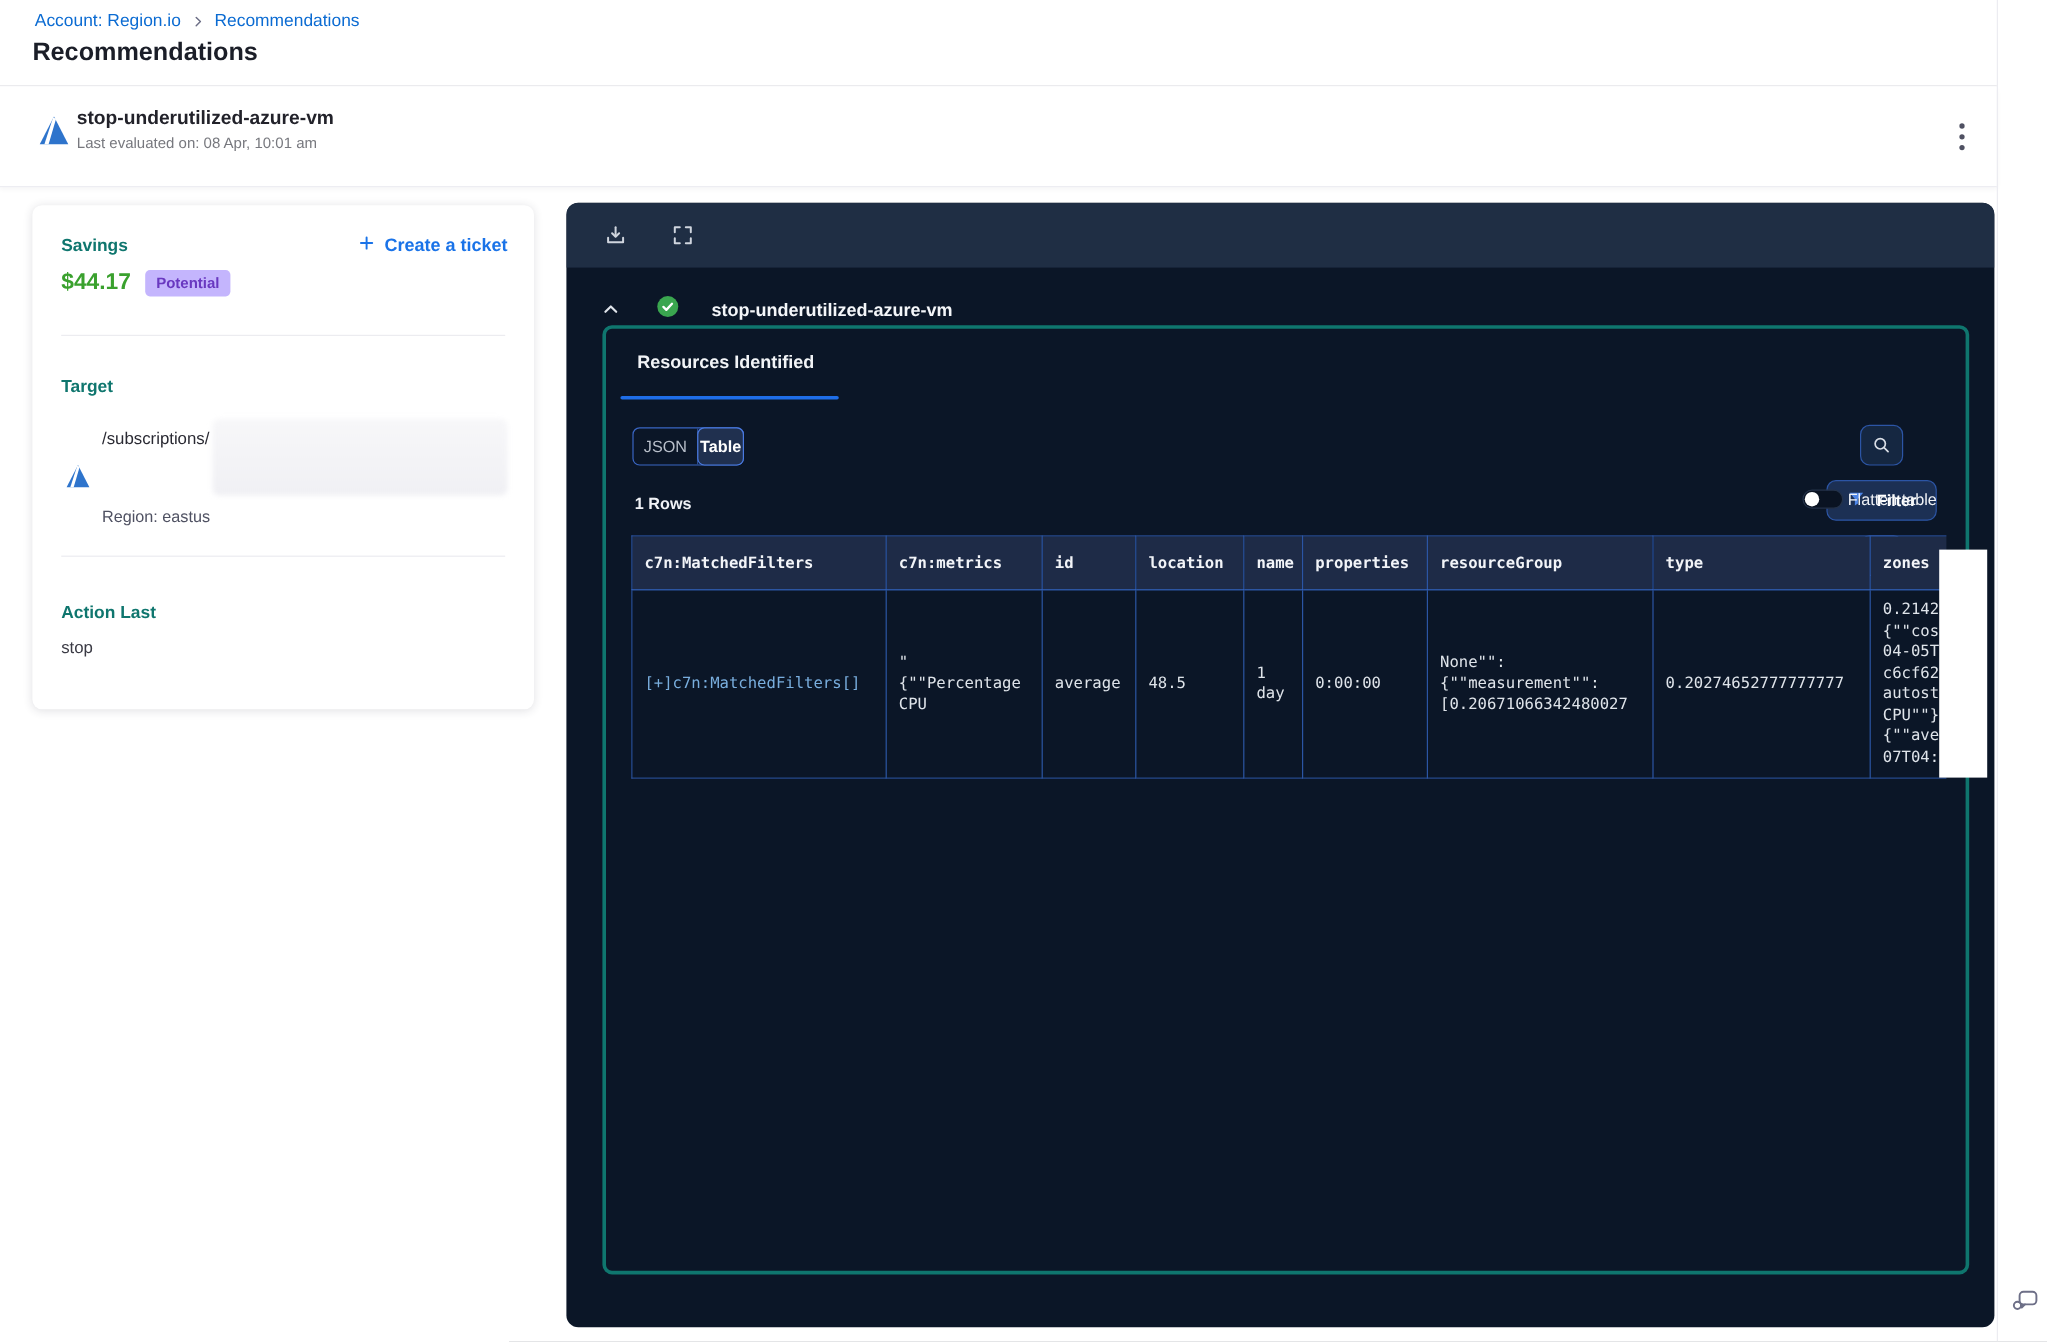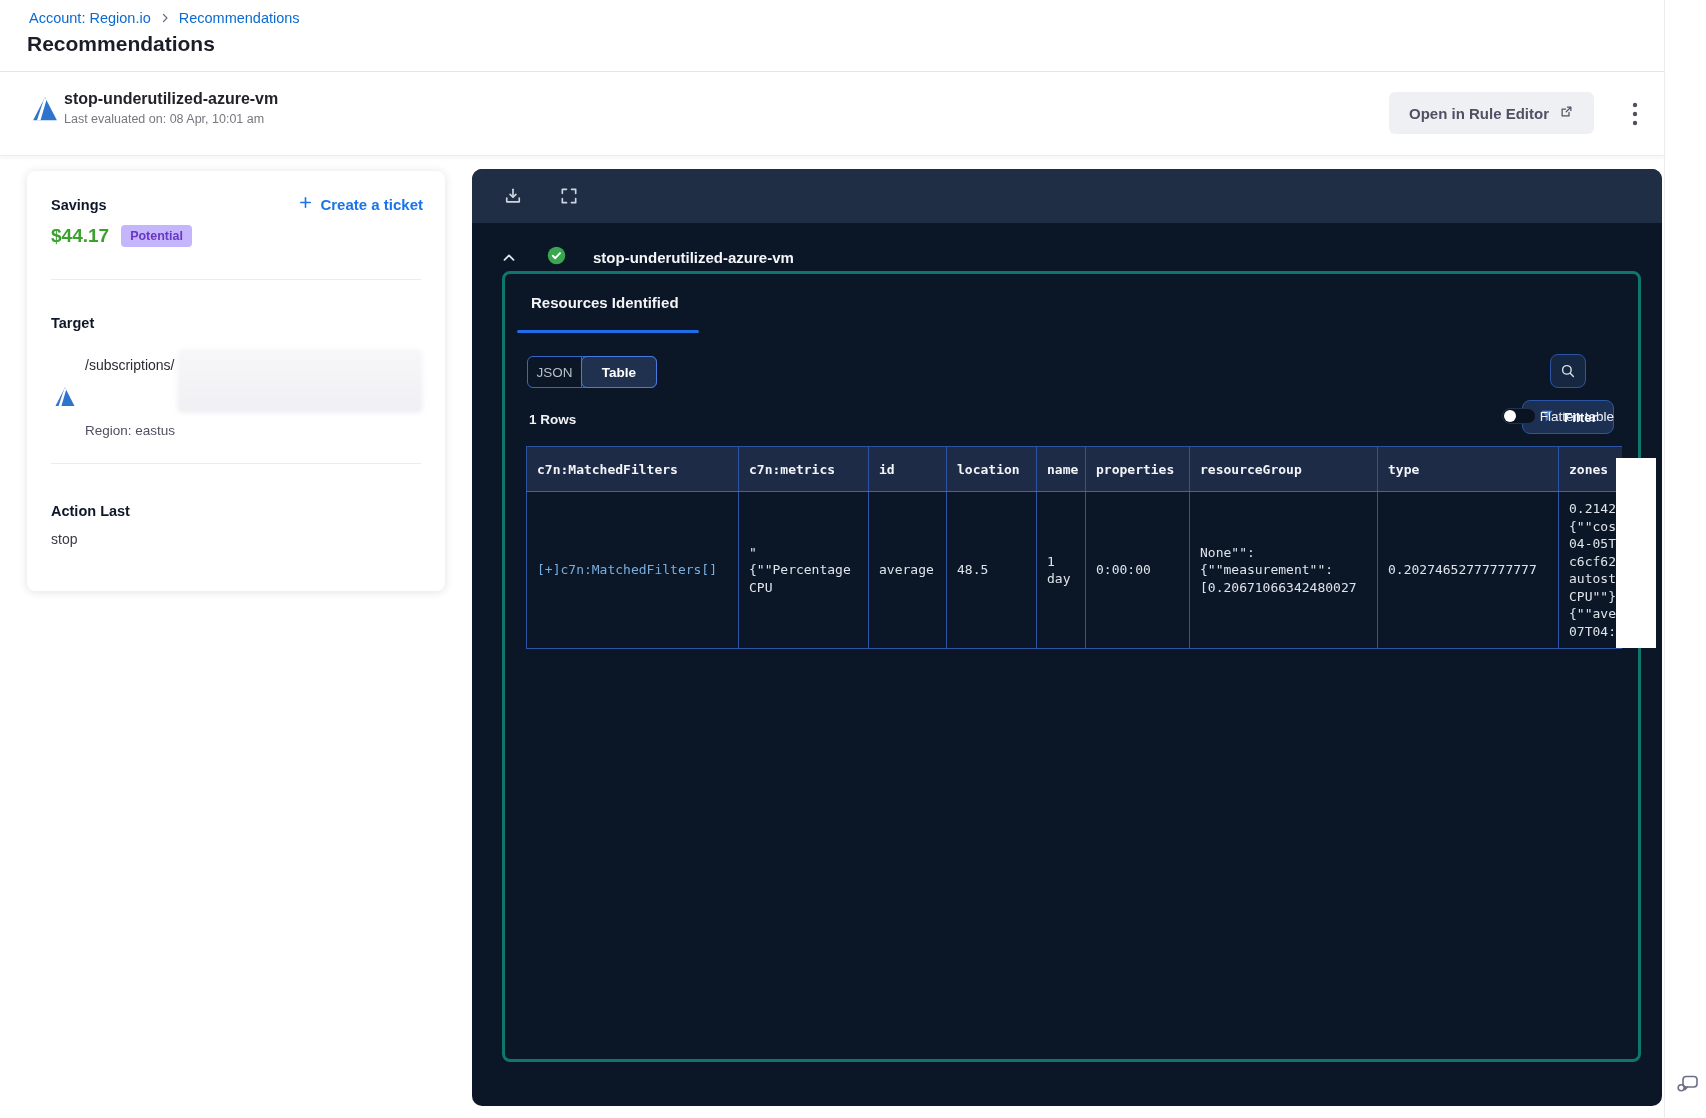--- a/index.html
+++ b/index.html
@@ -21,21 +21,21 @@
   .hdr-name{position:absolute;left:64px;top:18px;font-size:16px;font-weight:700;color:#22222a;}
   .hdr-sub{position:absolute;left:64px;top:40px;font-size:12.5px;color:#77787e;}
   .rule-editor-btn{position:absolute;left:1389px;top:20px;height:42px;padding:0 20px;display:flex;align-items:center;gap:10px;
                    background:#eef0f4;border:none;border-radius:6px;font-size:15px;font-weight:700;color:#4f5162;cursor:pointer;
                    font-family:"Liberation Sans",sans-serif;}
   .kebab{position:absolute;left:1622px;top:28px;width:26px;height:28px;display:flex;align-items:center;justify-content:center;cursor:pointer;}
 
   
   .left-card{position:absolute;left:27px;top:171px;width:418px;height:420px;background:#fff;border-radius:8px;
              box-shadow:0 1px 8px rgba(40,41,61,.14);}
-  .lc-label{font-size:14.5px;font-weight:700;color:#0f172a;}
+  .lc-label{font-size:14.5px;font-weight:700;color:#0f766e;}
   .savings-label{position:absolute;left:24px;top:26px;}
   .create-ticket{position:absolute;right:22px;top:24px;display:flex;align-items:center;gap:7px;color:#1a73e8;
                  font-size:15px;font-weight:700;cursor:pointer;}
   .savings-row{position:absolute;left:24px;top:54px;display:flex;align-items:center;gap:12px;}
   .savings-value{font-size:19px;font-weight:700;color:#3aa12e;}
   .savings-badge{background:#c4b5fd;color:#6938c0;font-size:12.5px;font-weight:600;padding:4px 9px;border-radius:4px;}
   .lc-div{position:absolute;left:24px;right:24px;height:1px;background:#ececf0;}
   .div1{top:108px;} .div2{top:292px;}
   .target-label{position:absolute;left:24px;top:144px;}
   .target-path{position:absolute;left:58px;top:186px;font-size:14px;color:#2a2a33;}
@@ -54,21 +54,21 @@
   .collapse-btn{width:22px;height:22px;display:flex;align-items:center;justify-content:center;cursor:pointer;}
   .panel-title{font-size:15px;font-weight:700;color:#f4f6f9;}
 
   .inner-card{position:absolute;left:30px;top:102px;width:1139px;height:791px;border:3px solid #0f766e;border-radius:8px;}
   .tab{position:absolute;left:26px;top:20px;font-size:15px;font-weight:600;color:#f2f4f7;cursor:pointer;}
   .tab-underline{position:absolute;left:12px;top:56px;width:182px;height:3px;background:#1f6ee8;border-radius:2px;}
 
   .seg{position:absolute;left:22px;top:82px;display:flex;height:32px;border:1px solid #3a66c4;border-radius:6px;overflow:visible;}
   .seg-json{width:54px;display:flex;align-items:center;justify-content:center;font-size:13.5px;color:#b8bfca;cursor:pointer;
             border-right:1px solid #3a66c4;border-radius:6px 0 0 6px;background:transparent;}
-  .seg-table{width:76px;display:flex;align-items:center;justify-content:center;font-size:13.5px;font-weight:700;color:#fff;cursor:pointer;
+  .seg-table{width:39px;display:flex;align-items:center;justify-content:center;font-size:13.5px;font-weight:700;color:#fff;cursor:pointer;
              background:#20304f;border:1px solid #4a7ae0;border-radius:6px;margin:-1px;}
   .controls-right{position:absolute;right:24px;top:80px;display:flex;align-items:center;gap:12px;flex-direction:column;}
   .icon-btn{width:36px;height:34px;background:#152741;border:1px solid #2c55a5;border-radius:8px;display:flex;align-items:center;justify-content:center;cursor:pointer;}
   .filter-btn{height:34px;background:#1c3054;border:1px solid #2c55a5;border-radius:8px;display:flex;align-items:center;gap:9px;
               padding:0 16px;color:#fff;font-size:13.5px;font-weight:700;cursor:pointer;font-family:"Liberation Sans",sans-serif;}
   .rows-count{position:absolute;left:24px;top:138px;font-size:13.5px;font-weight:600;color:#f0f2f6;}
   .flatten{position:absolute;right:24px;top:134px;display:flex;align-items:flex-end;gap:4px;}
   .toggle{width:34px;height:16px;background:#0a1322;border:1px solid #243249;border-radius:9px;position:relative;cursor:pointer;}
   .toggle .knob{position:absolute;left:1px;top:1px;width:12px;height:12px;border-radius:50%;background:#fff;}
   .flatten-label{font-size:13.5px;color:#f0f2f6;}
@@ -108,28 +108,20 @@
   <div class="page-title">Recommendations</div>
   <div class="top-divider"></div>
 
   <div class="header-card">
     <svg class="hdr-azure" viewBox="0 0 24 24">
       <polygon points="12,2.5 21.5,21 2.5,21" fill="#2e74cc"></polygon>
       <polygon points="13.4,4 8.4,21 5.6,21 11.4,3.2" fill="#ffffff"></polygon>
     </svg>
     <div class="hdr-name">stop-underutilized-azure-vm</div>
     <div class="hdr-sub">Last evaluated on: 08 Apr, 10:01 am</div>
-    <button class="rule-editor-btn">
-      <span>Open in Rule Editor</span>
-      <span>
-        <svg width="15" height="15" viewBox="0 0 24 24" fill="none" stroke="#4f5162" stroke-width="2" stroke-linecap="round" stroke-linejoin="round">
-            <path d="M13.5 5H19v5.5M19 5l-7.5 7.5M16 13.5V19H5V8h5.5"></path>
-          </svg>
-      </span>
-    </button>
     <div class="kebab">
       <svg width="6" height="26" viewBox="0 0 6 26">
           <circle cx="3" cy="4" r="2.2" fill="#4f5162"></circle>
           <circle cx="3" cy="13" r="2.2" fill="#4f5162"></circle>
           <circle cx="3" cy="22" r="2.2" fill="#4f5162"></circle>
         </svg>
     </div>
   </div>
 
   <div class="left-card">

